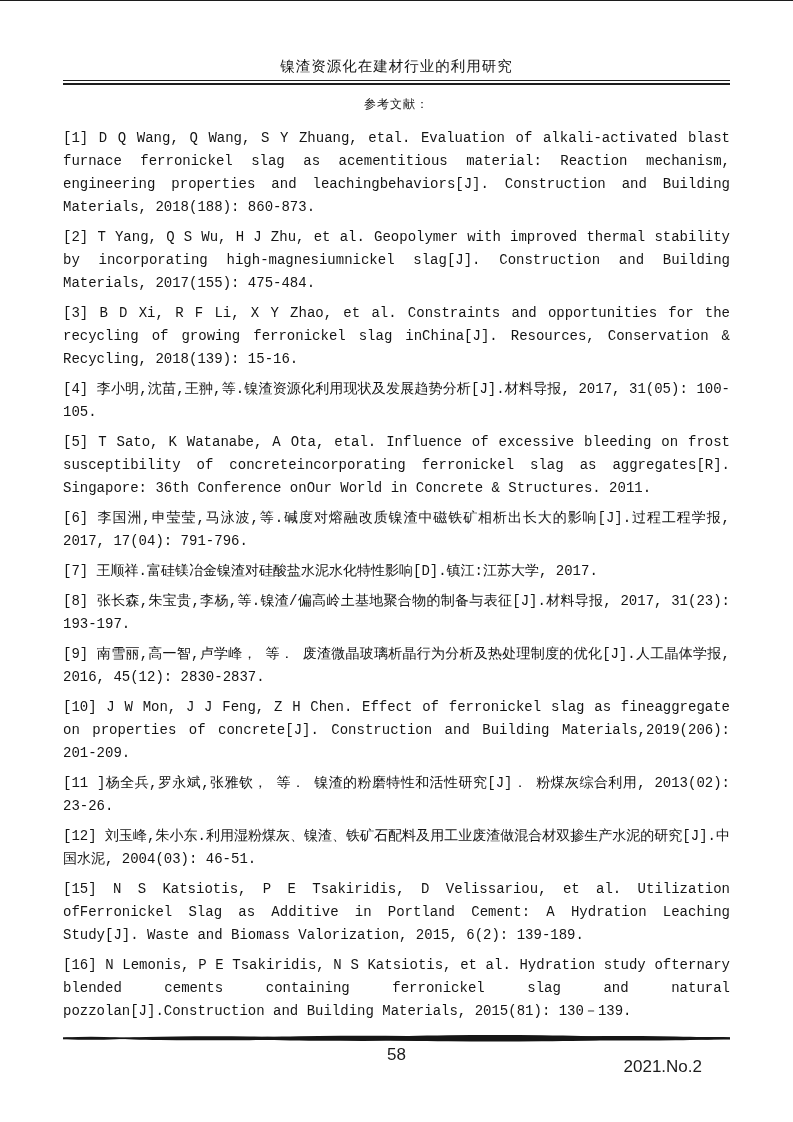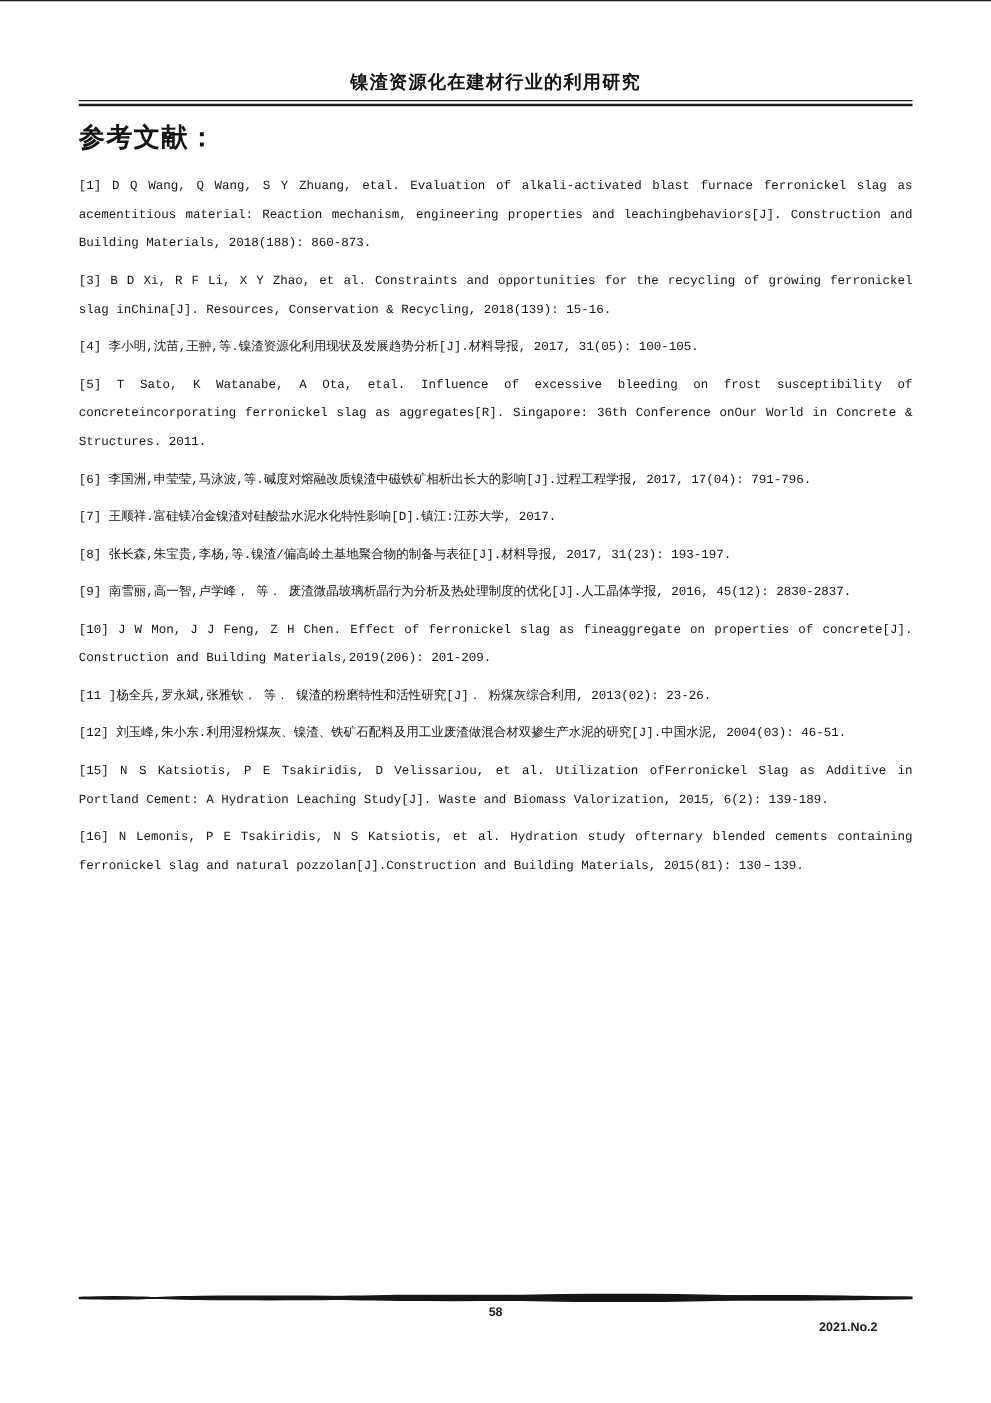--- a/index.html
+++ b/index.html
@@ -26,39 +26,40 @@
     left: 63px;
     right: 63px;
     top: 0;
   }
   .running-header {
     margin-top: 58px;
     text-align: center;
   }
   .running-title {
     font-size: 14.5px;
-    font-weight: 700;
+    font-weight: 400;
     letter-spacing: 1px;
     line-height: 18px;
   }
   .header-rule {
     margin-top: 4px;
     height: 2px;
     border-top: 1px solid #1e1e1e;
     border-bottom: 2px solid #1e1e1e;
   }
   .refs-heading {
     margin: 11px 0 14px 0;
-    font-size: 21px;
-    font-weight: 700;
+    font-size: 12px;
+    font-weight: 400;
     letter-spacing: 1px;
+    text-align: center;
   }
   .refs-list p.ref {
     margin: 0 0 7px 0;
-    font-size: 10px;
+    font-size: 14px;
     line-height: 23px;
     text-align: justify;
     text-justify: inter-word;
     word-break: break-word;
   }
   .footer {
     position: absolute;
     left: 63px;
     right: 63px;
     top: 1034px;
@@ -66,23 +67,22 @@
   .footer-rule-svg {
     display: block;
     width: 100%;
     height: 10px;
   }
   .footer-row {
     position: relative;
     margin-top: 1px;
     height: 16px;
     font-family: "Liberation Sans", "DejaVu Sans", sans-serif;
-    font-size: 10px;
+    font-size: 17px;
     color: #1a1a1a;
-    font-weight: bold;
   }
   .footer-page-num {
     display: block;
     text-align: center;
   }
   .footer-issue {
     position: absolute;
     right: 28px;
     top: 12px;
   }
@@ -96,20 +96,21 @@
 
   <div class="running-header">
     <div class="running-title">镍渣资源化在建材行业的利用研究</div>
     <div class="header-rule"></div>
   </div>
 
   <h1 class="refs-heading">参考文献：</h1>
 
   <div class="refs-list">
       <p class="ref">[1] D Q Wang, Q Wang, S Y Zhuang, etal. Evaluation of alkali-activated blast furnace ferronickel slag as acementitious material: Reaction mechanism, engineering properties and leachingbehaviors[J]. Construction and Building Materials, 2018(188): 860-873.</p>
+      <p class="ref">[2] T Yang, Q S Wu, H J Zhu, et al. Geopolymer with improved thermal stability by incorporating high-magnesiumnickel slag[J]. Construction and Building Materials, 2017(155): 475-484.</p>
       <p class="ref">[3] B D Xi, R F Li, X Y Zhao, et al. Constraints and opportunities for the recycling of growing ferronickel slag inChina[J]. Resources, Conservation &amp; Recycling, 2018(139): 15-16.</p>
       <p class="ref">[4] 李小明,沈苗,王翀,等.镍渣资源化利用现状及发展趋势分析[J].材料导报, 2017, 31(05): 100-105.</p>
       <p class="ref">[5] T Sato, K Watanabe, A Ota, etal. Influence of excessive bleeding on frost susceptibility of concreteincorporating ferronickel slag as aggregates[R]. Singapore: 36th Conference onOur World in Concrete &amp; Structures. 2011.</p>
       <p class="ref">[6] 李国洲,申莹莹,马泳波,等.碱度对熔融改质镍渣中磁铁矿相析出长大的影响[J].过程工程学报, 2017, 17(04): 791-796.</p>
       <p class="ref">[7] 王顺祥.富硅镁冶金镍渣对硅酸盐水泥水化特性影响[D].镇江:江苏大学, 2017.</p>
       <p class="ref">[8] 张长森,朱宝贵,李杨,等.镍渣/偏高岭土基地聚合物的制备与表征[J].材料导报, 2017, 31(23): 193-197.</p>
       <p class="ref">[9] 南雪丽,高一智,卢学峰， 等．  废渣微晶玻璃析晶行为分析及热处理制度的优化[J].人工晶体学报, 2016, 45(12): 2830-2837.</p>
       <p class="ref">[10] J W Mon, J J Feng, Z H Chen. Effect of ferronickel slag as fineaggregate on properties of concrete[J]. Construction and Building Materials,2019(206): 201-209.</p>
       <p class="ref">[11 ]杨全兵,罗永斌,张雅钦， 等．  镍渣的粉磨特性和活性研究[J]．  粉煤灰综合利用, 2013(02): 23-26.</p>
       <p class="ref">[12] 刘玉峰,朱小东.利用湿粉煤灰、镍渣、铁矿石配料及用工业废渣做混合材双掺生产水泥的研究[J].中国水泥, 2004(03): 46-51.</p>

